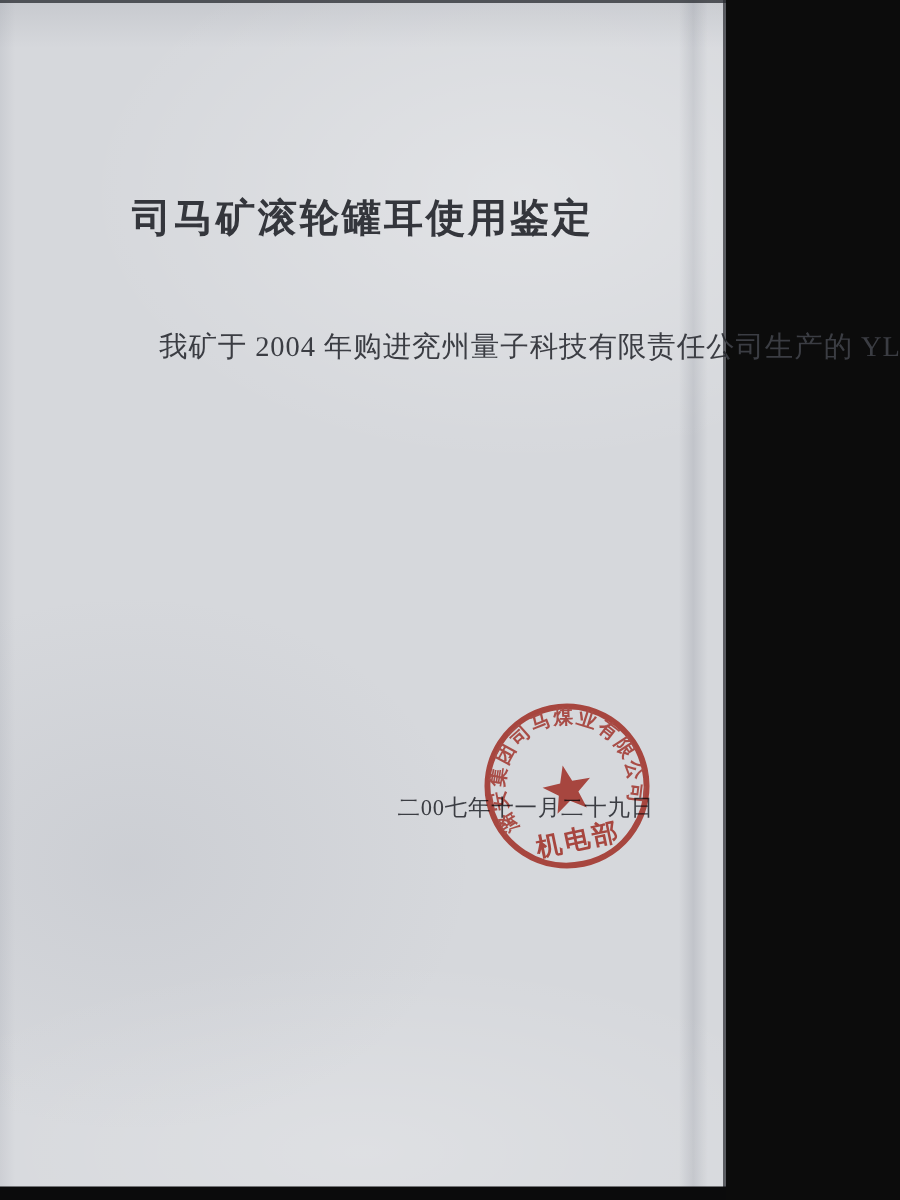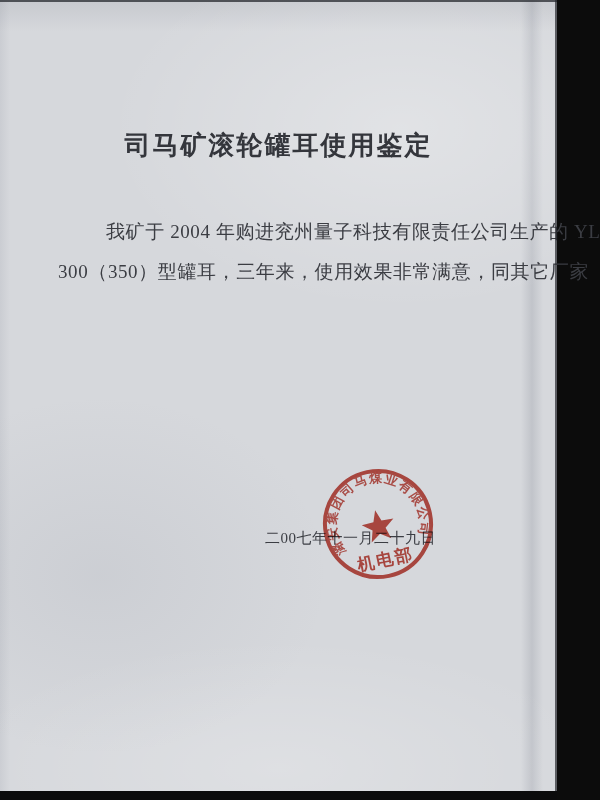--- a/index.html
+++ b/index.html
@@ -2,21 +2,21 @@
 <html><head>
 <meta charset="utf-8">
 <style>
   html,body{margin:0;padding:0;}
   body{
     width:600px;height:800px;overflow:hidden;
     font-family:"Liberation Serif","DejaVu Serif",serif;
     background:#0c0c0c;
   }
   .scan{
-    position:relative;width:557px;height:800px;
+    position:relative;width:484px;height:800px;
     background:
       radial-gradient(ellipse 420px 260px at 72% 16%, rgba(255,255,255,.28), rgba(255,255,255,0) 70%),
       radial-gradient(ellipse 380px 300px at 18% 72%, rgba(116,122,138,.10), rgba(116,122,138,0) 60%),
       radial-gradient(ellipse 500px 200px at 50% 96%, rgba(255,255,255,.20), rgba(255,255,255,0) 65%),
       linear-gradient(90deg, rgba(100,106,122,.10) 0px, rgba(100,106,122,0) 10px),
       linear-gradient(90deg, rgba(0,0,0,0) 93.5%, rgba(84,90,106,.16) 95.5%, rgba(0,0,0,0) 97.5%),
       linear-gradient(180deg, rgba(90,94,108,.12) 0%, rgba(90,94,108,0) 4%),
       #d6d8dc;
   }
   .edge-top{position:absolute;top:0;left:0;width:100%;height:2px;background:rgba(38,40,46,.75);}
@@ -52,21 +52,20 @@
 </style>
 </head>
 <body>
 
 <div class="scan">
 
   <h1 class="title">司马矿滚轮罐耳使用鉴定</h1>
 
   <div class="bodytext">
     <div class="line indent">我矿于 2004 年购进兖州量子科技有限责任公司生产的 YLD-</div>
-    <div class="line">300（350）型罐耳，三年来，使用效果非常满意，同其它厂家</div>
   </div>
 
 
   <div class="sig date">二00七年十一月二十九日</div>
 
   <svg class="stamp" viewBox="-72 -72 144 144">
     <circle class="ring" r="53" stroke="#bf3a2f"></circle>
     <path id="ringPath" d="M -39.5 14.4 A 42 42 0 1 1 39.5 14.4" fill="none"></path>
     <text class="ringtext" fill="#c2443a">
       <textPath href="#ringPath" startOffset="50%" text-anchor="middle">潞安集团司马煤业有限公司</textPath>

